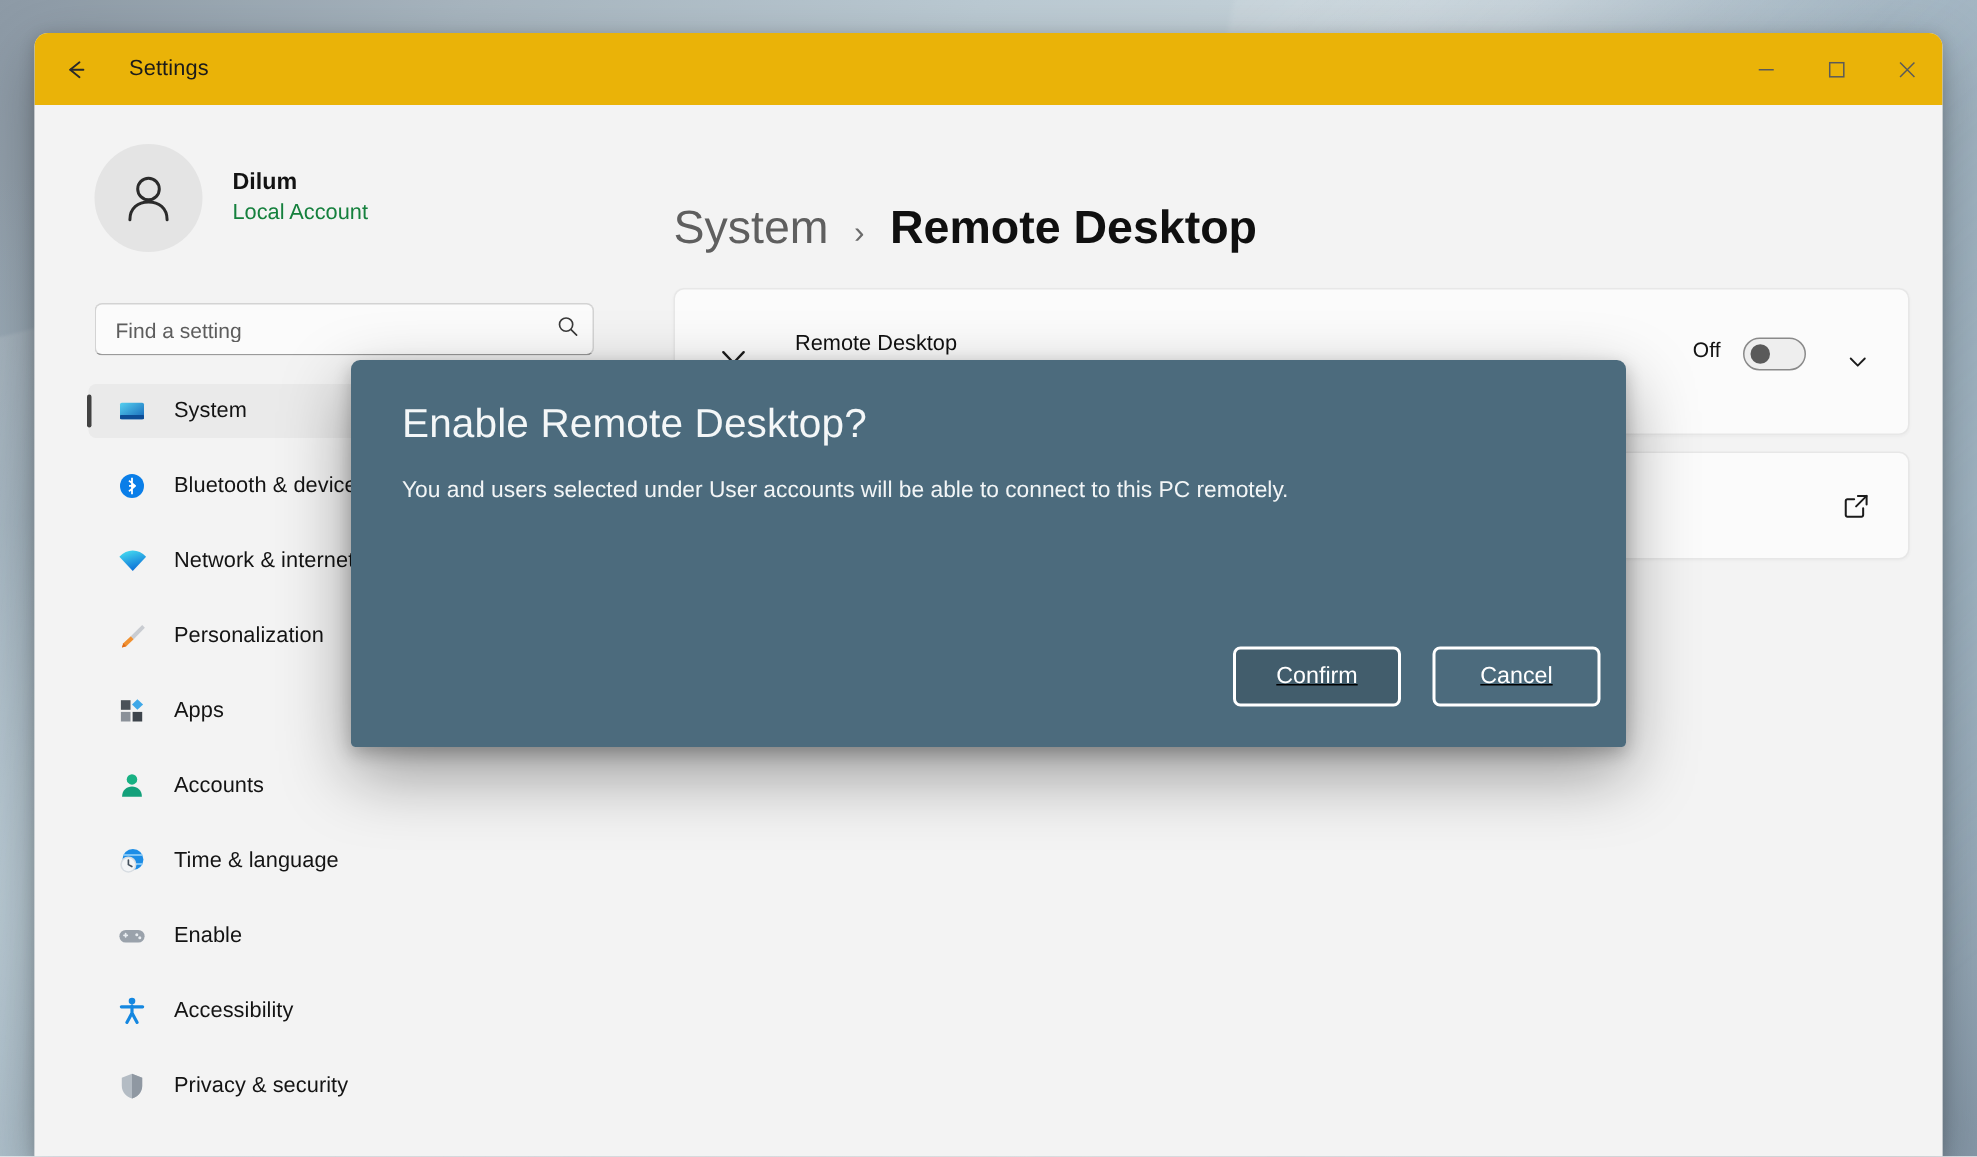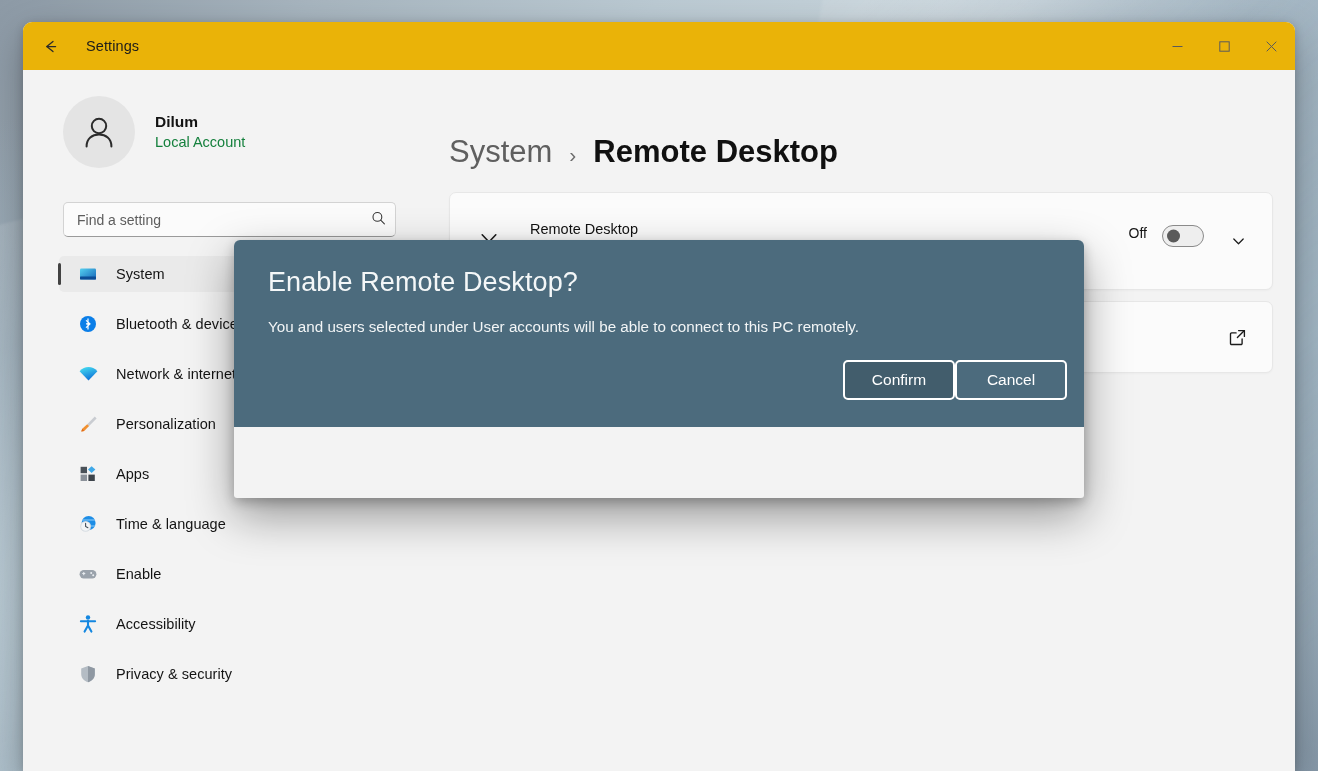--- a/index.html
+++ b/index.html
@@ -334,21 +334,21 @@
     align-items: center;
     padding-left: 14px;
     border-radius: 6px 6px 0 0;
   }
   #dialog-titlebar-text {
     font-size: 13.2px;
     color: #1d1d1d;
     letter-spacing: 0.1px;
   }
   #dialog-body {
-    height: 187px;
+    height: 258px;
     background: #4c6b7d;
     padding: 26px 32px 0 34px;
     position: relative;
   }
   #dialog-heading {
     font-size: 27px;
     color: #f4f7f8;
     font-weight: normal;
     letter-spacing: 0.1px;
     line-height: 1.2;
@@ -356,20 +356,22 @@
   #dialog-message {
     margin-top: 18px;
     font-size: 15.2px;
     color: #f2f5f6;
     line-height: 1.4;
   }
   #dialog-buttons {
     position: absolute;
     right: 17px; bottom: 27px;
     display: flex;
+    gap: 21px;
+    text-decoration: underline;
   }
   .dlg-btn {
     min-width: 112px;
     height: 40px;
     padding: 0 20px;
     border: 2px solid #ffffff;
     border-radius: 5px;
     background: transparent;
     color: #ffffff;
     font-family: inherit;
@@ -500,20 +502,29 @@
               <svg width="20" height="20" viewBox="0 0 20 20">
                 <rect x="2.6" y="2.8" width="6.4" height="6.4" fill="#4a5158"></rect>
                 <rect x="2.6" y="10.6" width="6.4" height="6.4" fill="#8b9199"></rect>
                 <rect x="10.4" y="10.6" width="6.4" height="6.4" fill="#3d444b"></rect>
                 <path d="M13.6 2.2 L17.4 5.6 L13.6 9.1 L10 5.6 Z" fill="#3fa8e8"></path>
               </svg>
             </span>
             <span class="nav-label">Apps</span>
           </li>
 
+          <li class="nav-item">
+            <span class="nav-icon">
+              <svg width="20" height="20" viewBox="0 0 20 20">
+                <circle cx="10" cy="5.6" r="3.5" fill="#18b183"></circle>
+                <path d="M3.4 17.2 C3.4 12.8 6.4 10.4 10 10.4 C13.6 10.4 16.6 12.8 16.6 17.2 Z" fill="#13a07a"></path>
+              </svg>
+            </span>
+            <span class="nav-label">Accounts</span>
+          </li>
 
           <li class="nav-item">
             <span class="nav-icon">
               <svg width="20" height="20" viewBox="0 0 20 20">
                 <circle cx="10.6" cy="9" r="7" fill="#1d8de6"></circle>
                 <path d="M4.2 6 H17 M4.2 12 H17" stroke="#9fd6fb" stroke-width="0.9"></path>
                 <circle cx="7.6" cy="12.4" r="5.4" fill="#d8dde2"></circle>
                 <circle cx="7.6" cy="12.4" r="4.4" fill="#f3f5f7"></circle>
                 <path d="M7.6 9.3 V12.4 L9.9 13.7" stroke="#44505c" stroke-width="1.1" stroke-linecap="round" fill="none"></path>
               </svg>

